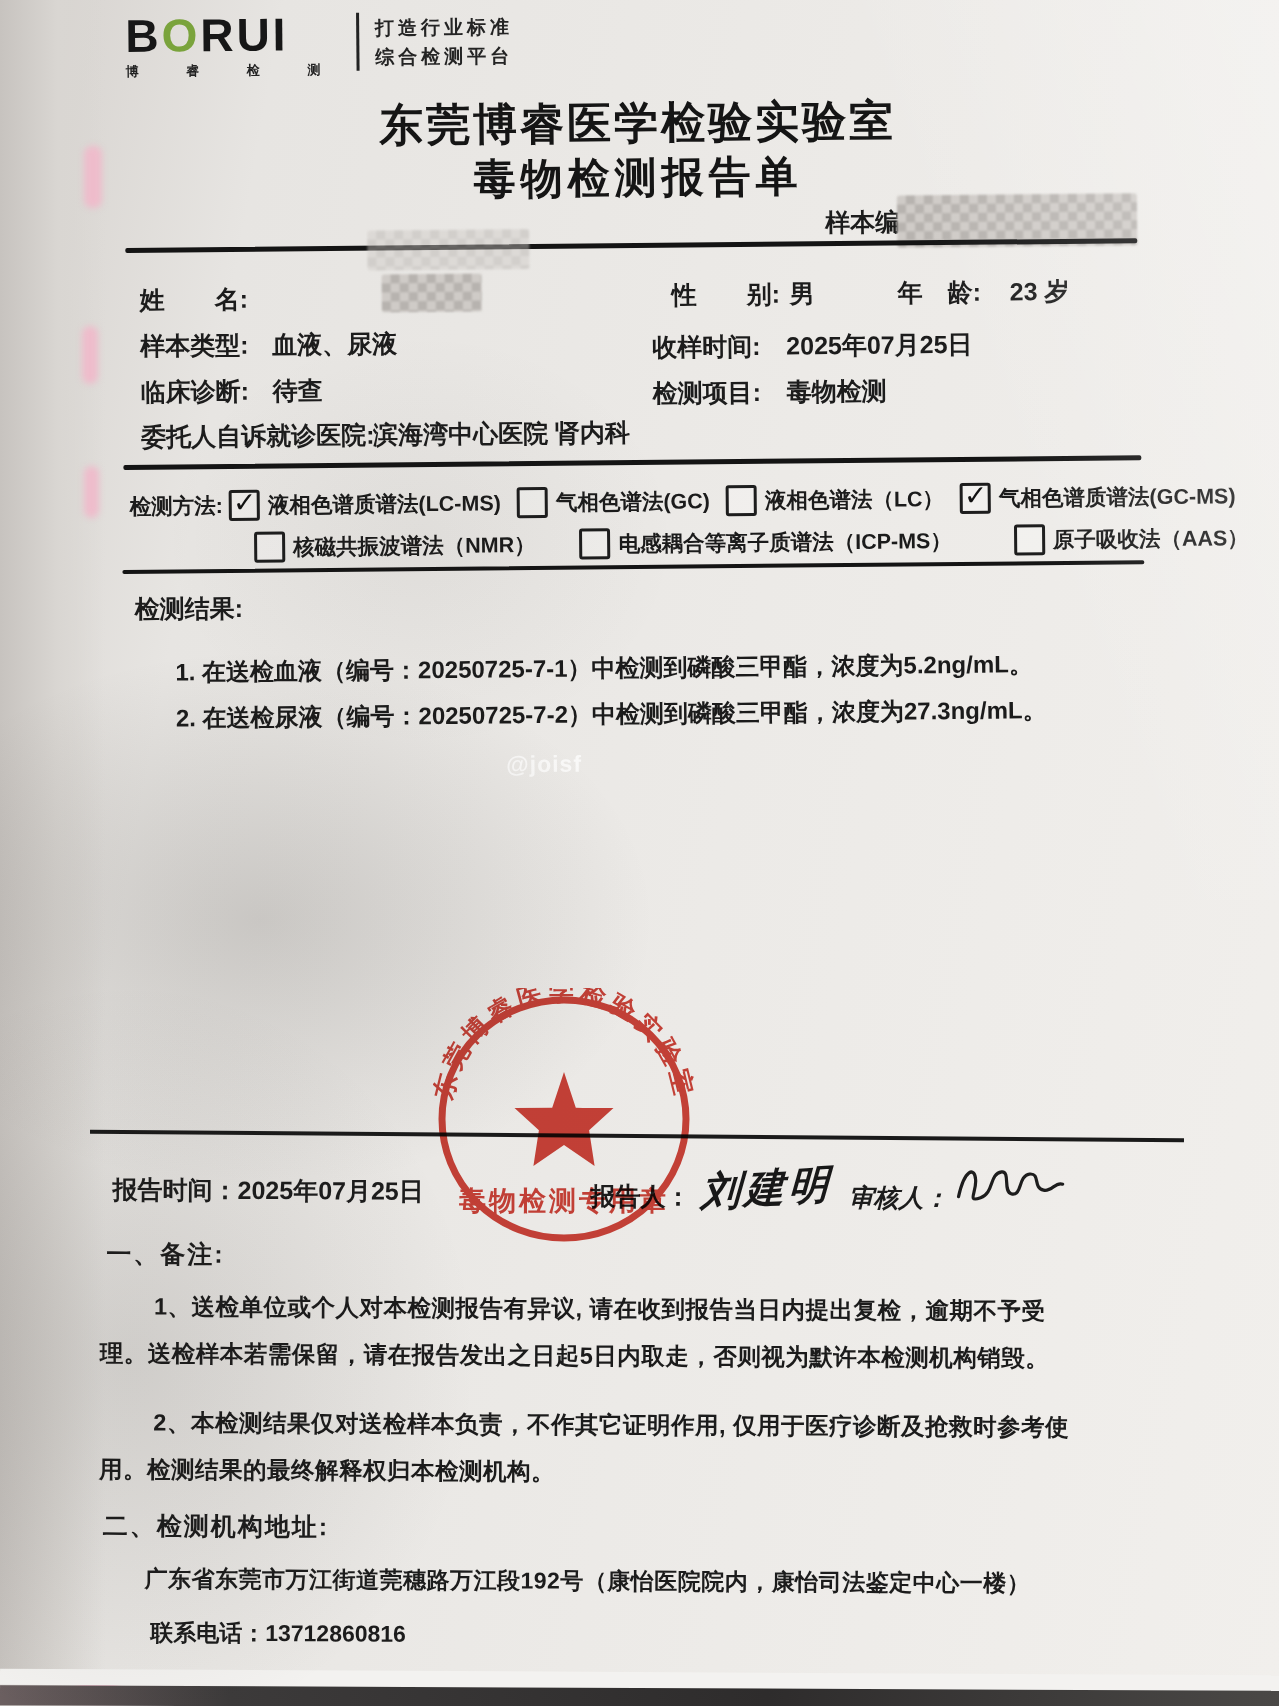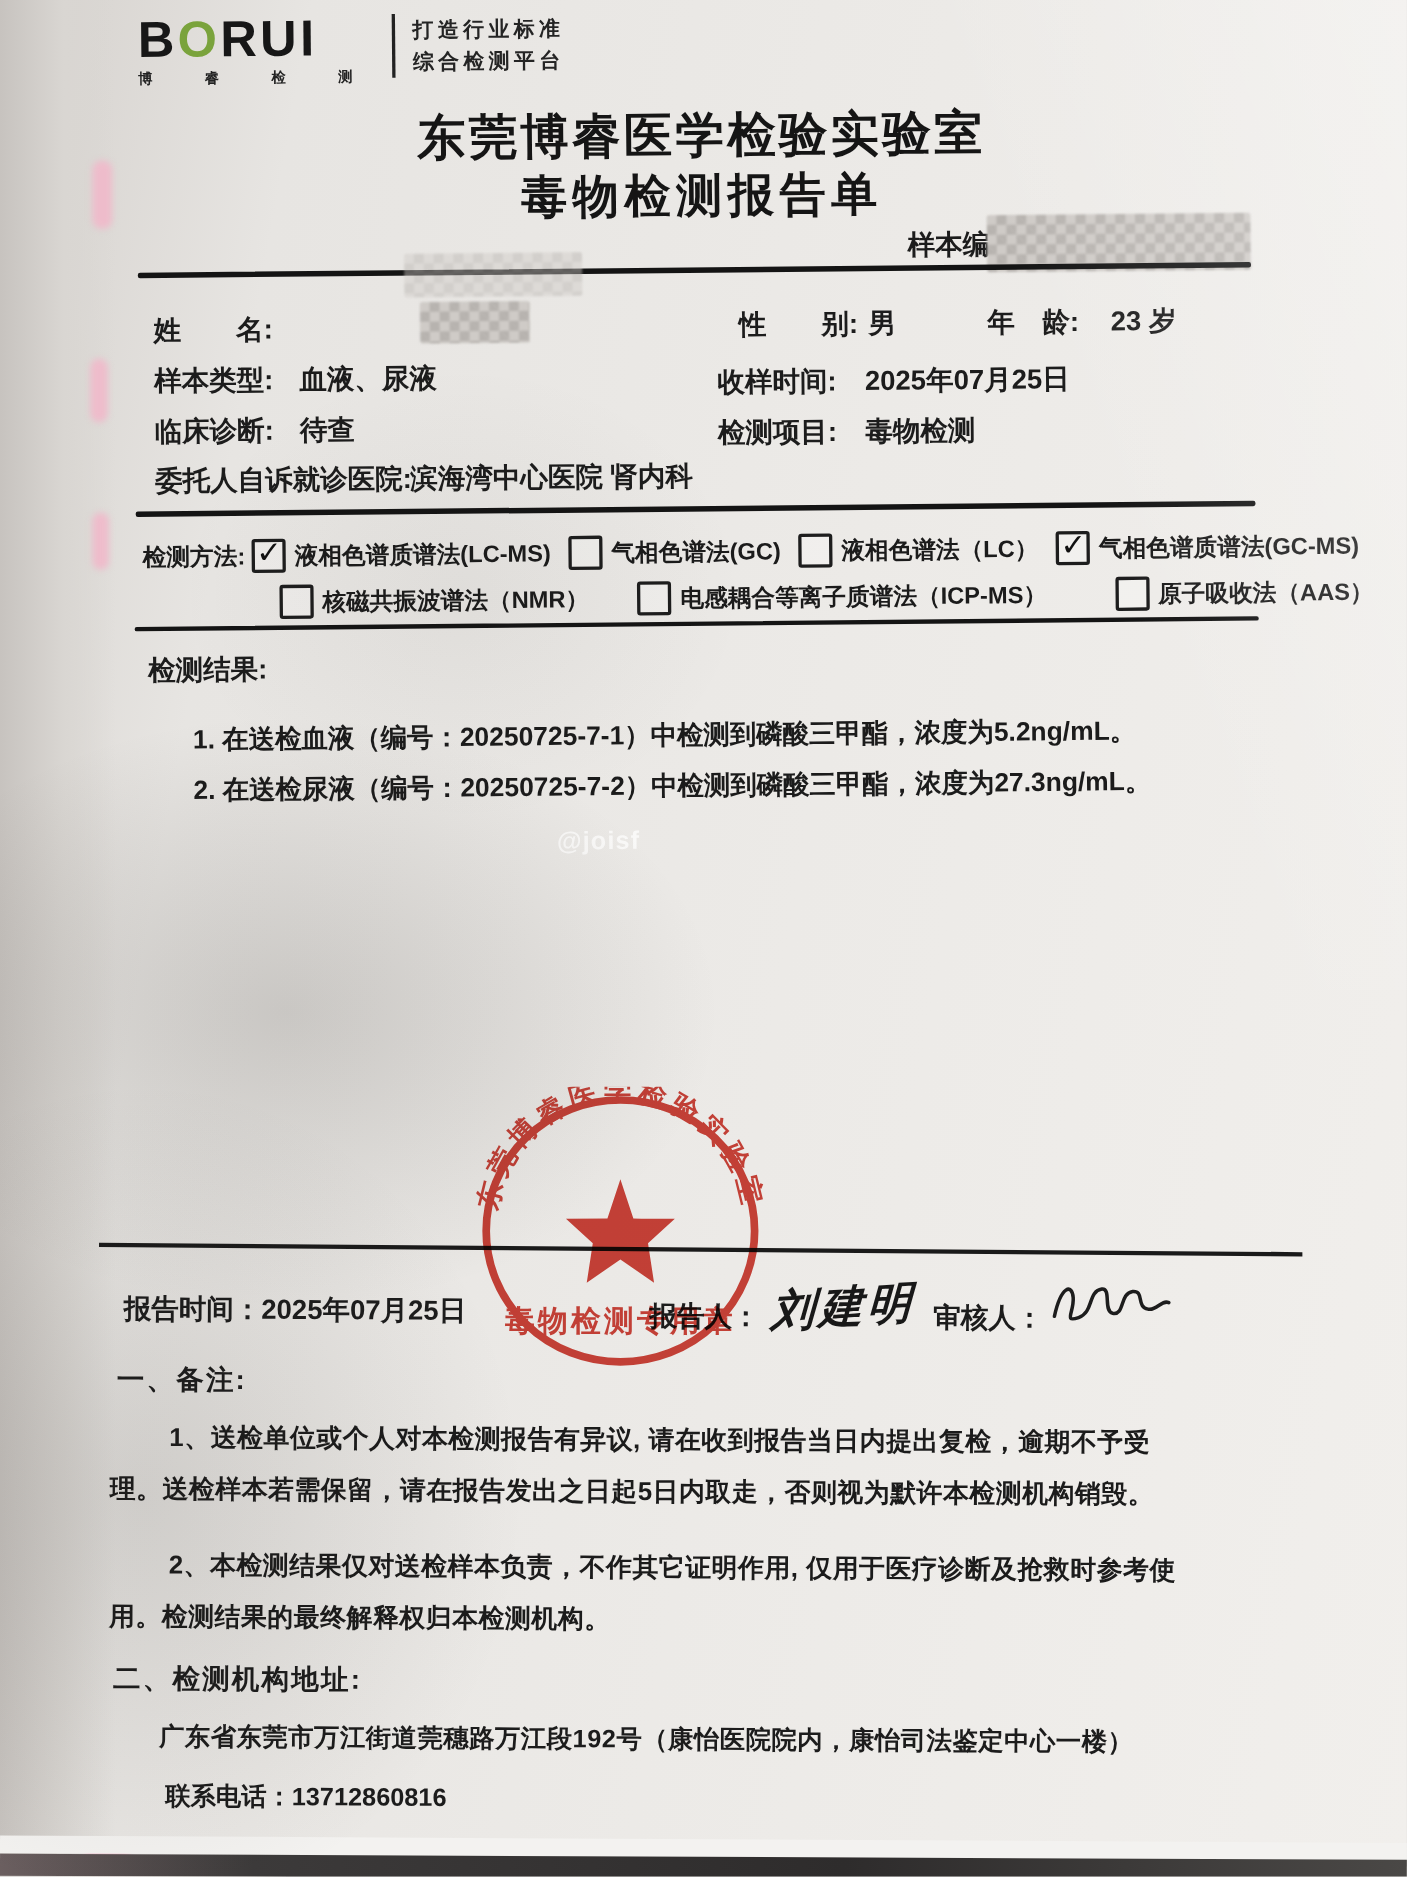--- a/index.html
+++ b/index.html
@@ -188,21 +188,21 @@
   </svg>
 </div>
 
 <div class="abs report-rule"></div>
 
 <div class="lower">
 
   <div class="abs f25 b ink" style="left:112px;top:1176px;"><span>报告时间：</span><span>2025年07月25日</span></div>
   <div class="abs f25 b ink" style="left:590px;top:1180px;z-index:25;">报告人：</div>
   <div class="abs sig-report" style="left:700px;top:1160px;">刘建明</div>
-  <div class="abs f25 b ink" style="left:848px;top:1180px;">审核人：</div>
+  <div class="abs f25 b ink" style="left:848px;top:1180px;font-style:italic;">审核人：</div>
   <div class="abs" style="left:948px;top:1155px;">
     <svg width="120" height="62" viewBox="0 0 120 62">
       <path d="M10 40 C16 12, 26 10, 27 23 C28 36, 18 46, 32 41 C46 36, 40 17, 53 15 C62 14, 54 35, 63 37 C74 39, 69 19, 81 17 C92 16, 84 31, 95 33 C103 35, 107 24, 114 27" stroke="#1d1d1d" stroke-width="3.2" fill="none" stroke-linecap="round"></path>
     </svg>
   </div>
 
   <div class="abs f25 b ink" style="left:106px;top:1240px;letter-spacing:2px;">一、备注:</div>
   <p class="note-p" style="left:100px;top:1262px;">1、送检单位或个人对本检测报告有异议, 请在收到报告当日内提出复检，逾期不予受理。送检样本若需保留，请在报告发出之日起5日内取走，否则视为默许本检测机构销毁。</p>
   <p class="note-p" style="left:100px;top:1378px;">2、本检测结果仅对送检样本负责，不作其它证明作用, 仅用于医疗诊断及抢救时参考使用。检测结果的最终解释权归本检测机构。</p>
 

